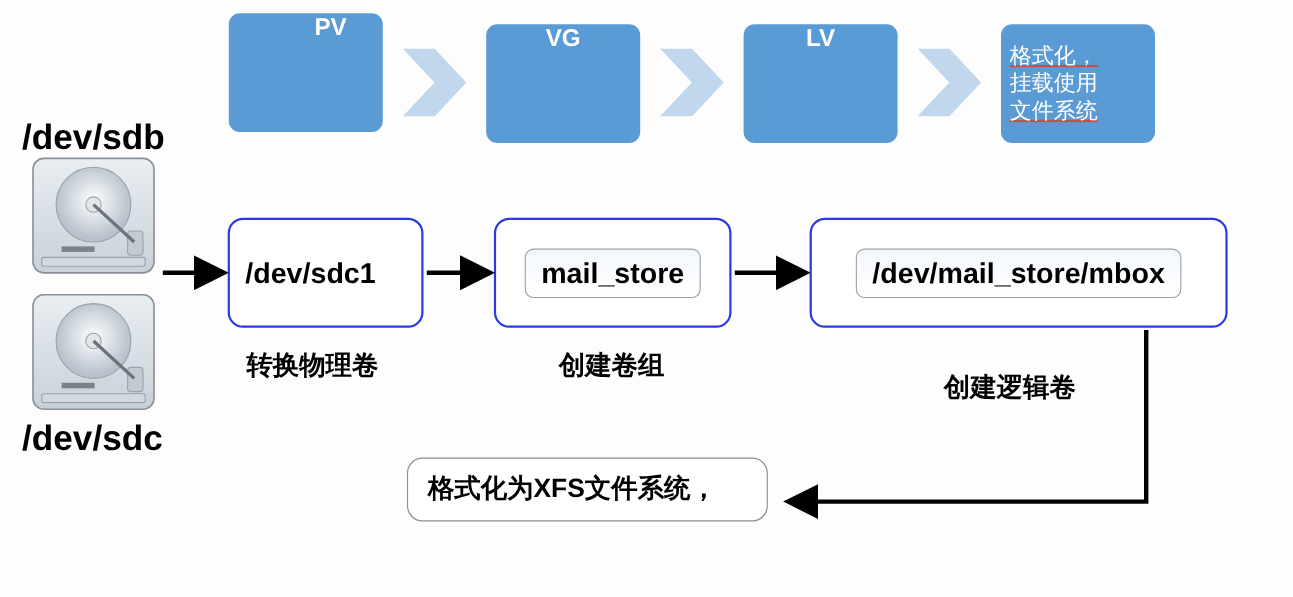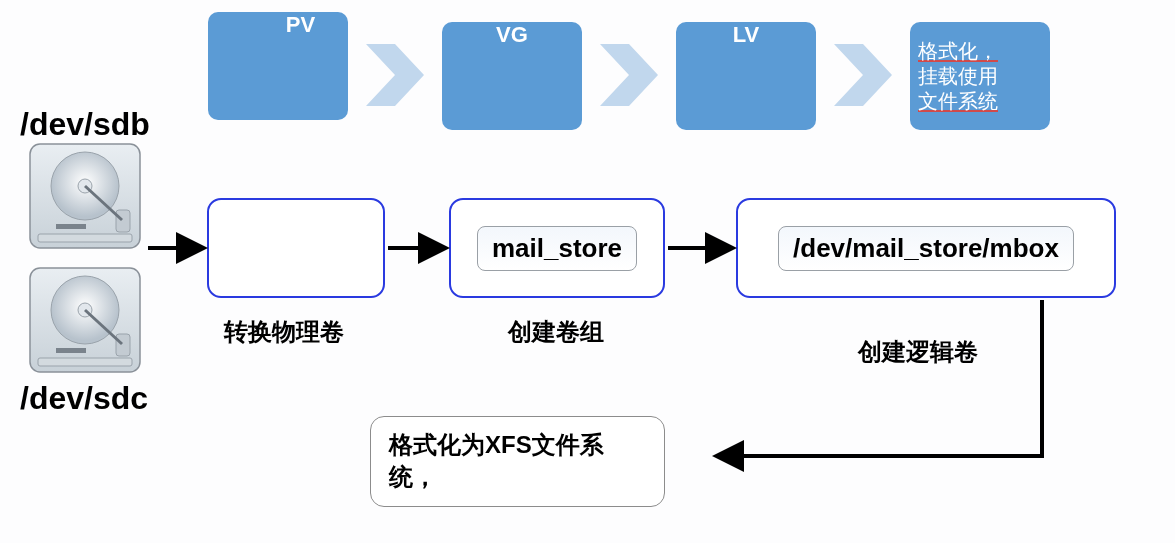--- a/index.html
+++ b/index.html
@@ -190,35 +190,36 @@
     <rect x="30" y="84" width="30" height="5" fill="#7a838c"></rect>
     <rect x="12" y="94" width="94" height="8" rx="2" fill="#d3dadf" stroke="#9aa3ab"></rect>
     <rect x="90" y="70" width="14" height="22" rx="3" fill="#c3cbd2" stroke="#9aa3ab"></rect>
     <path d="M59 46 L96 80" stroke="#6b747d" stroke-width="3"></path>
   </svg>
 </div>
 
 <div class="disk-label" style="left:20px; top:380px;">/dev/sdc</div>
 
 <div class="blue-outline" style="left:207px; top:198px; width:178px; height:100px;">
+  <span>/dev/sdc1</span>
 </div>
 
 <div class="blue-outline" style="left:449px; top:198px; width:216px; height:100px; align-items:center;text-align:center;">
   <div class="inner-pill">mail_store</div>
 </div>
 
 <div class="blue-outline" style="left:736px; top:198px; width:380px; height:100px; align-items:center;">
   <div class="inner-pill">/dev/mail_store/mbox</div>
 </div>
 
 <div class="caption" style="left:224px; top:316px;">转换物理卷</div>
 <div class="caption" style="left:508px; top:316px;">创建卷组</div>
 <div class="caption" style="left:858px; top:316px;margin-top:20px;">创建逻辑卷</div>
 
-<div class="gray-outline" style="left:370px; top:416px; width:295px;">
+<div class="gray-outline" style="left:370px; top:416px; width:328px;">
   <div>格式化为XFS文件系统，</div>
 </div>
 
 <svg id="arrow-layer">
   <defs>
     <marker id="arrowhead" markerWidth="8" markerHeight="8" refX="6" refY="4" orient="auto">
       <polygon points="0 0, 8 4, 0 8" fill="#000"></polygon>
     </marker>
   </defs>
 

